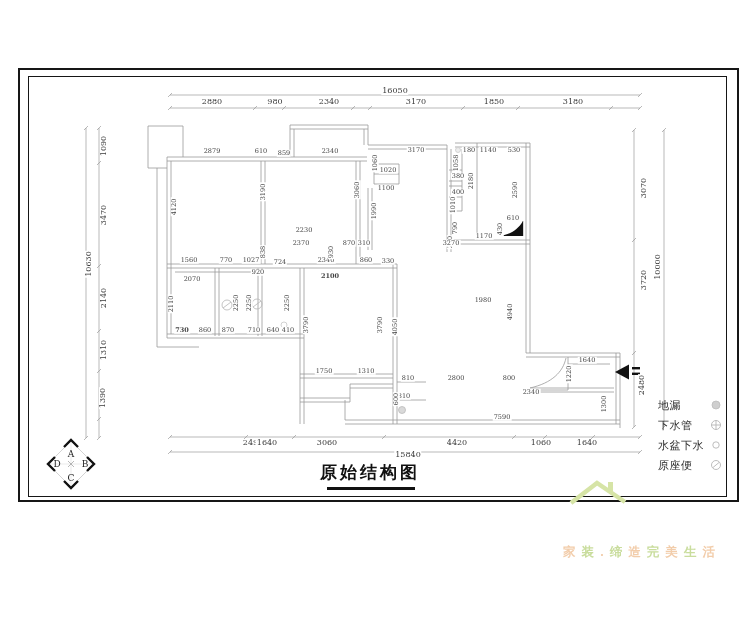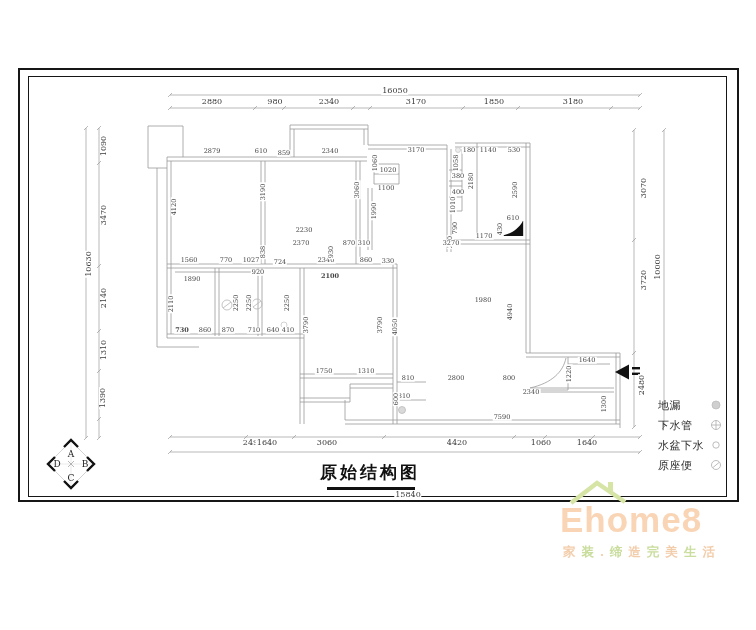--- a/index.html
+++ b/index.html
@@ -140,21 +140,21 @@
       <span class="dim r" style="left: 644px; top: 188px;">3070</span>
       <span class="dim r" style="left: 644px; top: 280px;">3720</span>
       <span class="dim r" style="left: 658px; top: 267px;">10000</span>
       <span class="dim r" style="left: 642px; top: 385px;">2480</span>
       <span class="dim" style="left: 206px; top: 443px; margin-left: 47px;">2490</span>
       <span class="dim" style="left: 267px; top: 443px;">1640</span>
       <span class="dim" style="left: 327px; top: 443px;">3060</span>
       <span class="dim" style="left: 457px; top: 443px;">4420</span>
       <span class="dim" style="left: 541px; top: 443px;">1060</span>
       <span class="dim" style="left: 587px; top: 443px;">1640</span>
-      <span class="dim" style="left: 408px; top: 455px; margin-top: 40px;">15840</span>
+      <span class="dim" style="left: 408px; top: 455px;">15840</span>
       <span class="dim i" style="left: 212px; top: 151px;">2879</span>
       <span class="dim i" style="left: 261px; top: 151px;">610</span>
       <span class="dim i" style="left: 284px; top: 153px;">859</span>
       <span class="dim i" style="left: 330px; top: 151px;">2340</span>
       <span class="dim i" style="left: 416px; top: 150px;">3170</span>
       <span class="dim i" style="left: 469px; top: 150px;">180</span>
       <span class="dim i" style="left: 488px; top: 150px;">1140</span>
       <span class="dim i" style="left: 514px; top: 150px;">530</span>
       <span class="dim i r" style="left: 375px; top: 163px;">1060</span>
       <span class="dim i" style="left: 388px; top: 170px;">1020</span>
@@ -178,21 +178,21 @@
       <span class="dim i" style="left: 415px; top: 243px; margin-left: 36px;">3270</span>
       <span class="dim i" style="left: 304px; top: 230px;">2230</span>
       <span class="dim i" style="left: 301px; top: 243px;">2370</span>
       <span class="dim i" style="left: 349px; top: 243px;">870</span>
       <span class="dim i" style="left: 364px; top: 243px;">310</span>
       <span class="dim i" style="left: 189px; top: 260px;">1560</span>
       <span class="dim i" style="left: 226px; top: 260px;">770</span>
       <span class="dim i" style="left: 251px; top: 260px;">1027</span>
       <span class="dim i" style="left: 280px; top: 262px;">724</span>
       <span class="dim i" style="left: 258px; top: 272px;">920</span>
-      <span class="dim i" style="left: 192px; top: 279px;">1890</span>
+      <span class="dim i" style="left: 192px; top: 279px;">2070</span>
       <span class="dim i" style="left: 326px; top: 260px;">2340</span>
       <span class="dim i" style="left: 366px; top: 260px;">860</span>
       <span class="dim i" style="left: 388px; top: 261px;">330</span>
       <span class="dim i" style="left: 330px; top: 276px; font-weight: bold;">2100</span>
       <span class="dim i r" style="left: 263px; top: 252px;">838</span>
       <span class="dim i r" style="left: 331px; top: 252px;">930</span>
       <span class="dim i r" style="left: 171px; top: 304px;">2110</span>
       <span class="dim i r" style="left: 236px; top: 303px;">2250</span>
       <span class="dim i r" style="left: 249px; top: 303px;">2250</span>
       <span class="dim i r" style="left: 287px; top: 303px;">2250</span>
@@ -268,21 +268,20 @@
       <text x="31" y="49">C</text>
       <text x="17" y="35">D</text>
     </g>
   </svg>
 
   <div id="logo">
     <svg id="logo-roof" width="78" height="30">
       <path d="M8,27 L34,7 L62,26" fill="none" stroke="#d6e4a6" stroke-width="4.5"></path>
       <rect x="45" y="6" width="5" height="10" fill="#d6e4a6"></rect>
     </svg>
-    <div id="logo-brand">Ehome8</div>
     <div id="logo-tagline">
         <span style="color: rgb(242, 205, 171);">家</span>
         <span style="color: rgb(201, 221, 157);">装</span>
         <span style="color: rgb(242, 205, 171);">.</span>
         <span style="color: rgb(201, 221, 157);">缔</span>
         <span style="color: rgb(242, 205, 171);">造</span>
         <span style="color: rgb(201, 221, 157);">完</span>
         <span style="color: rgb(242, 205, 171);">美</span>
         <span style="color: rgb(201, 221, 157);">生</span>
         <span style="color: rgb(242, 205, 171);">活</span>

